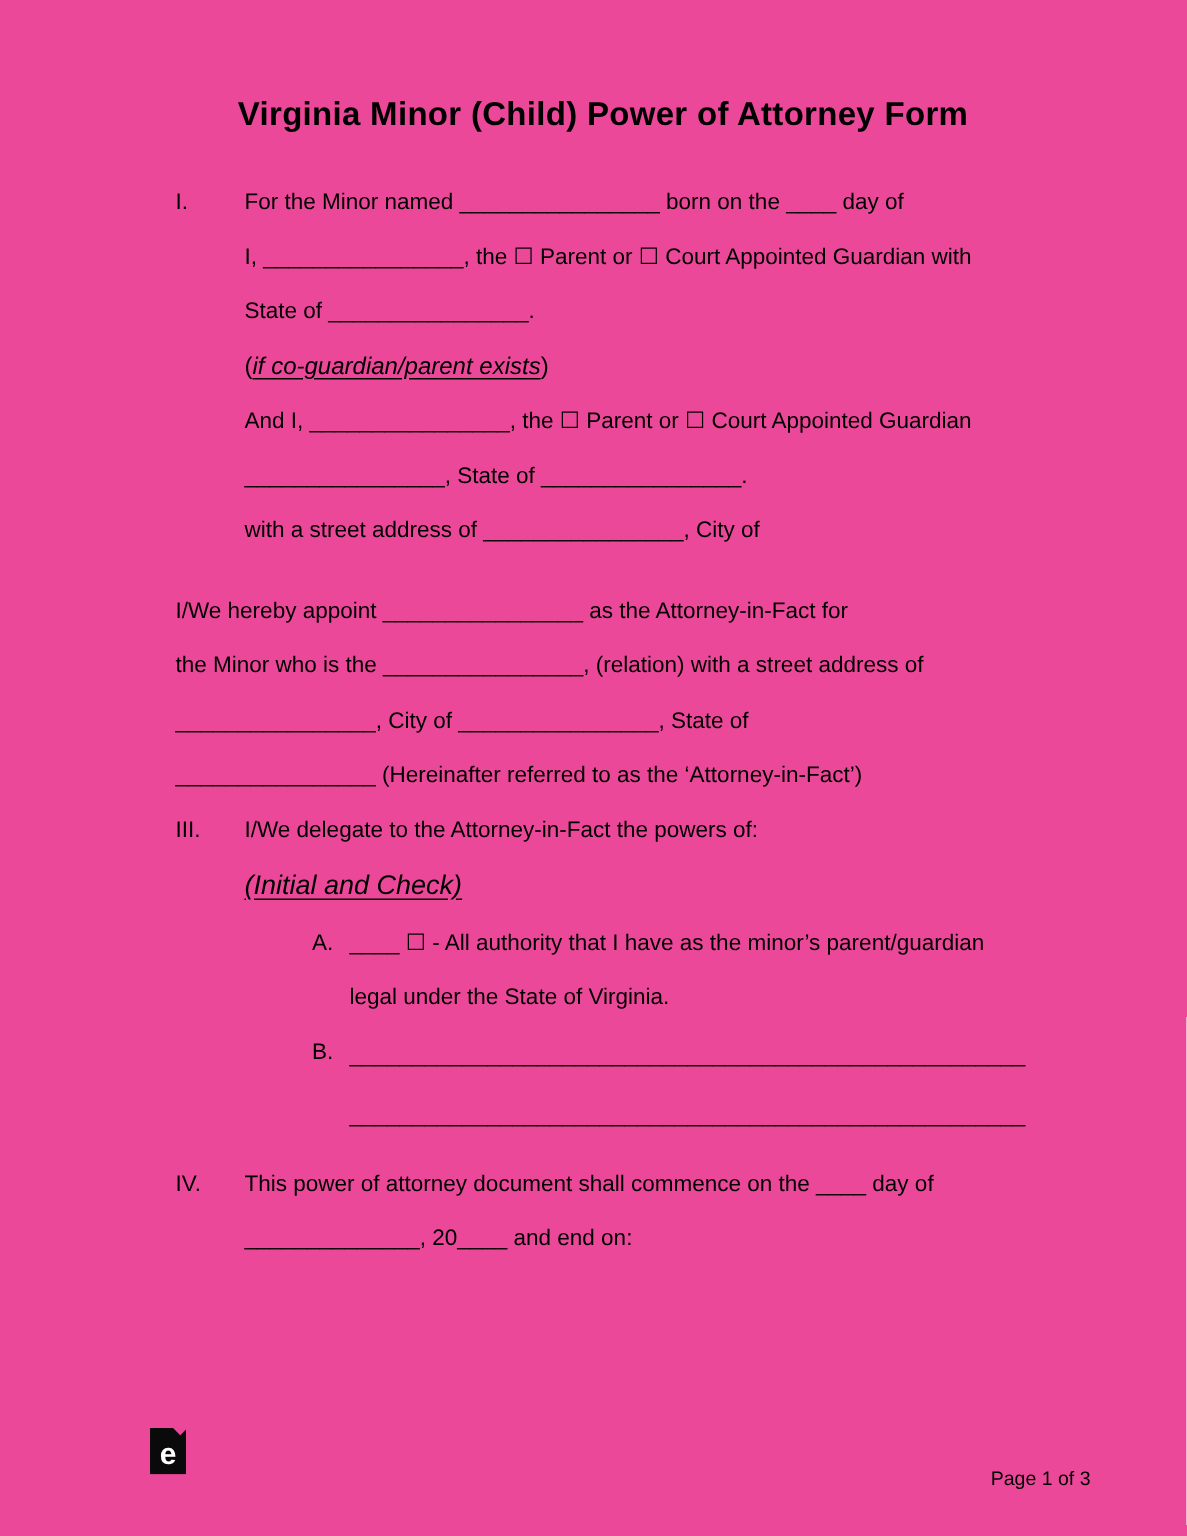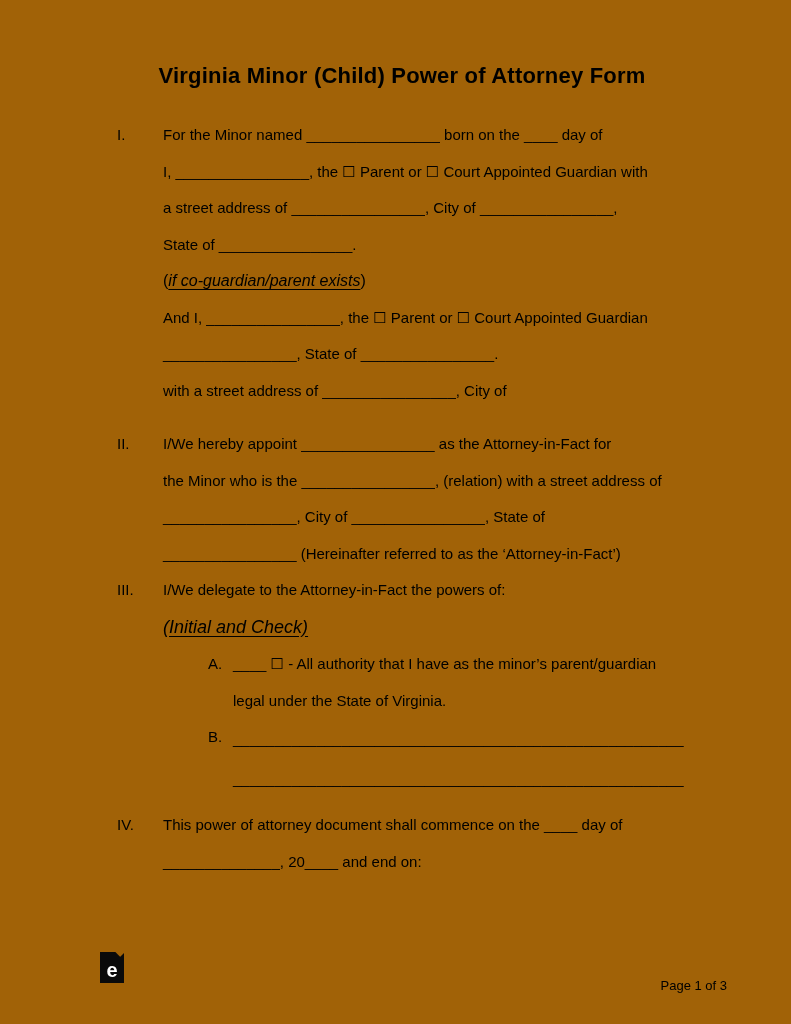--- a/index.html
+++ b/index.html
@@ -1,21 +1,21 @@
 <!DOCTYPE html>
 <html><head>
 <meta charset="utf-8">
 <style>
   * { margin: 0; padding: 0; box-sizing: border-box; }
   html, body { background: #ffffff; }
   .page {
     position: relative;
     width: 791px;
     height: 1024px;
-    background: #a16207;
+    background: #ec4899;
     font-family: "Liberation Sans", "DejaVu Sans", sans-serif;
     color: #000000;
     overflow: hidden;
   }
   .content {
     position: absolute;
     left: 117px;
     top: 63px;
     width: 580px;
   }
@@ -112,31 +112,29 @@
 <div class="page">
   <div class="content">
 
     <div class="doc-title">Virginia Minor (Child) Power of Attorney Form</div>
 
     <div class="sec">
       <div class="sec-num">I.</div>
       <div class="sec-body">
         <div class="line">For the Minor named ________________ born on the ____ day of</div>
         <div class="line">I, ________________, the ☐ Parent or ☐ Court Appointed Guardian with</div>
-        <div class="line">a street address of ________________, City of ________________,</div>
         <div class="line">State of ________________.</div>
         <div class="line note-line"><span>(</span><span class="iu">if co-guardian/parent exists</span><span>)</span></div>
         <div class="line">And I, ________________, the ☐ Parent or ☐ Court Appointed Guardian</div>
         <div class="line">________________, State of ________________.</div>
         <div class="line">with a street address of ________________, City of</div>
       </div>
     </div>
 
     <div class="sec sec-ii">
-      <div class="sec-num">II.</div>
       <div class="sec-body">
         <div class="line">I/We hereby appoint ________________ as the Attorney-in-Fact for</div>
         <div class="line">the Minor who is the ________________, (relation) with a street address of</div>
         <div class="line">________________, City of ________________, State of</div>
         <div class="line">________________ (Hereinafter referred to as the ‘Attorney-in-Fact’)</div>
       </div>
     </div>
 
     <div class="sec">
       <div class="sec-num">III.</div>

